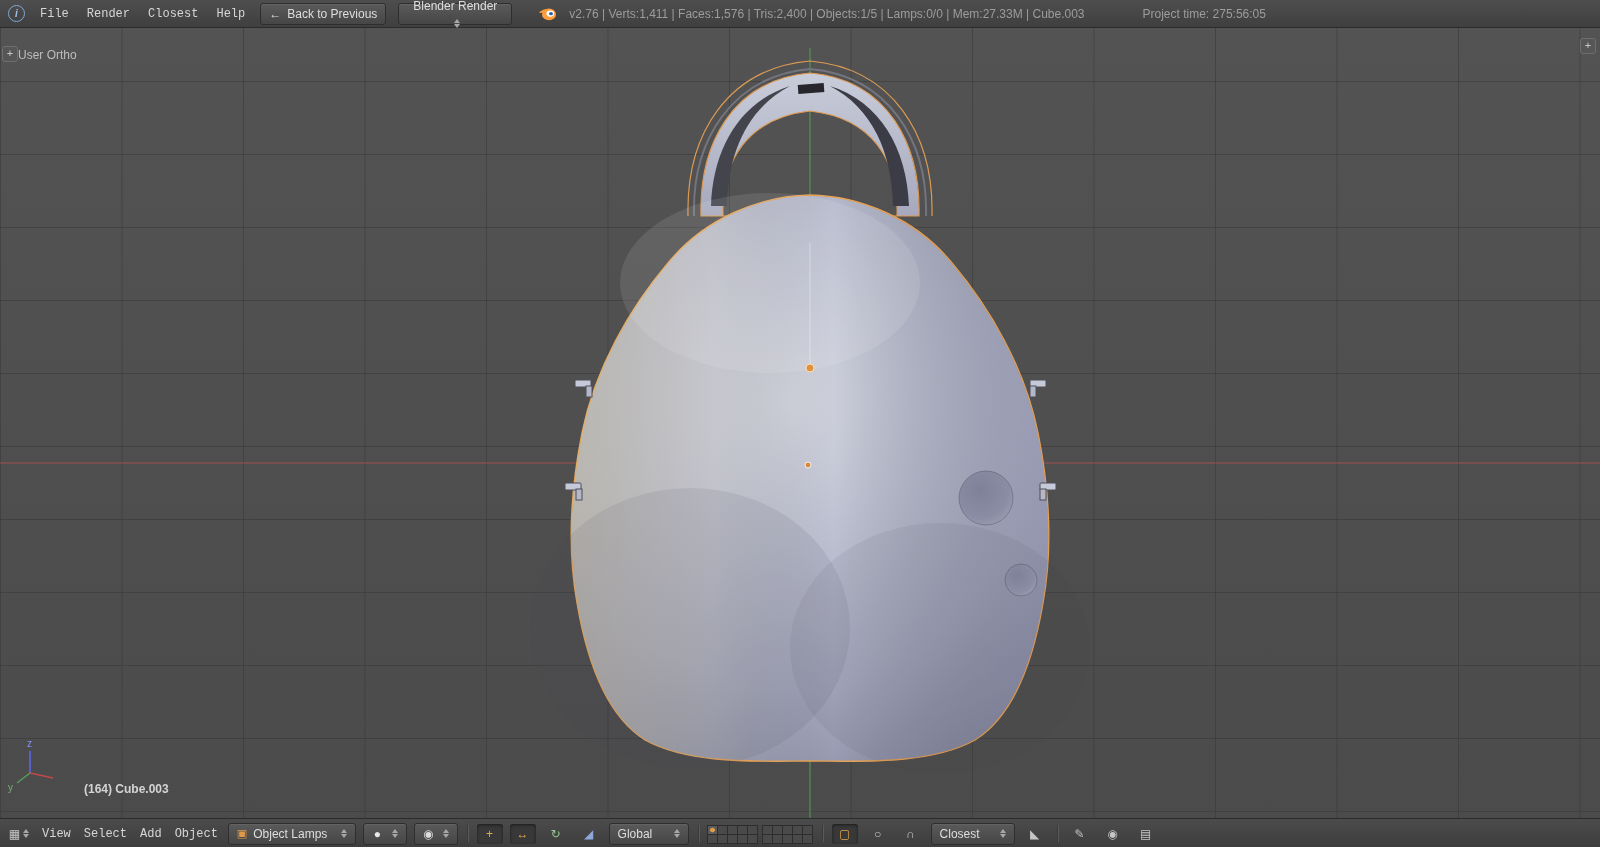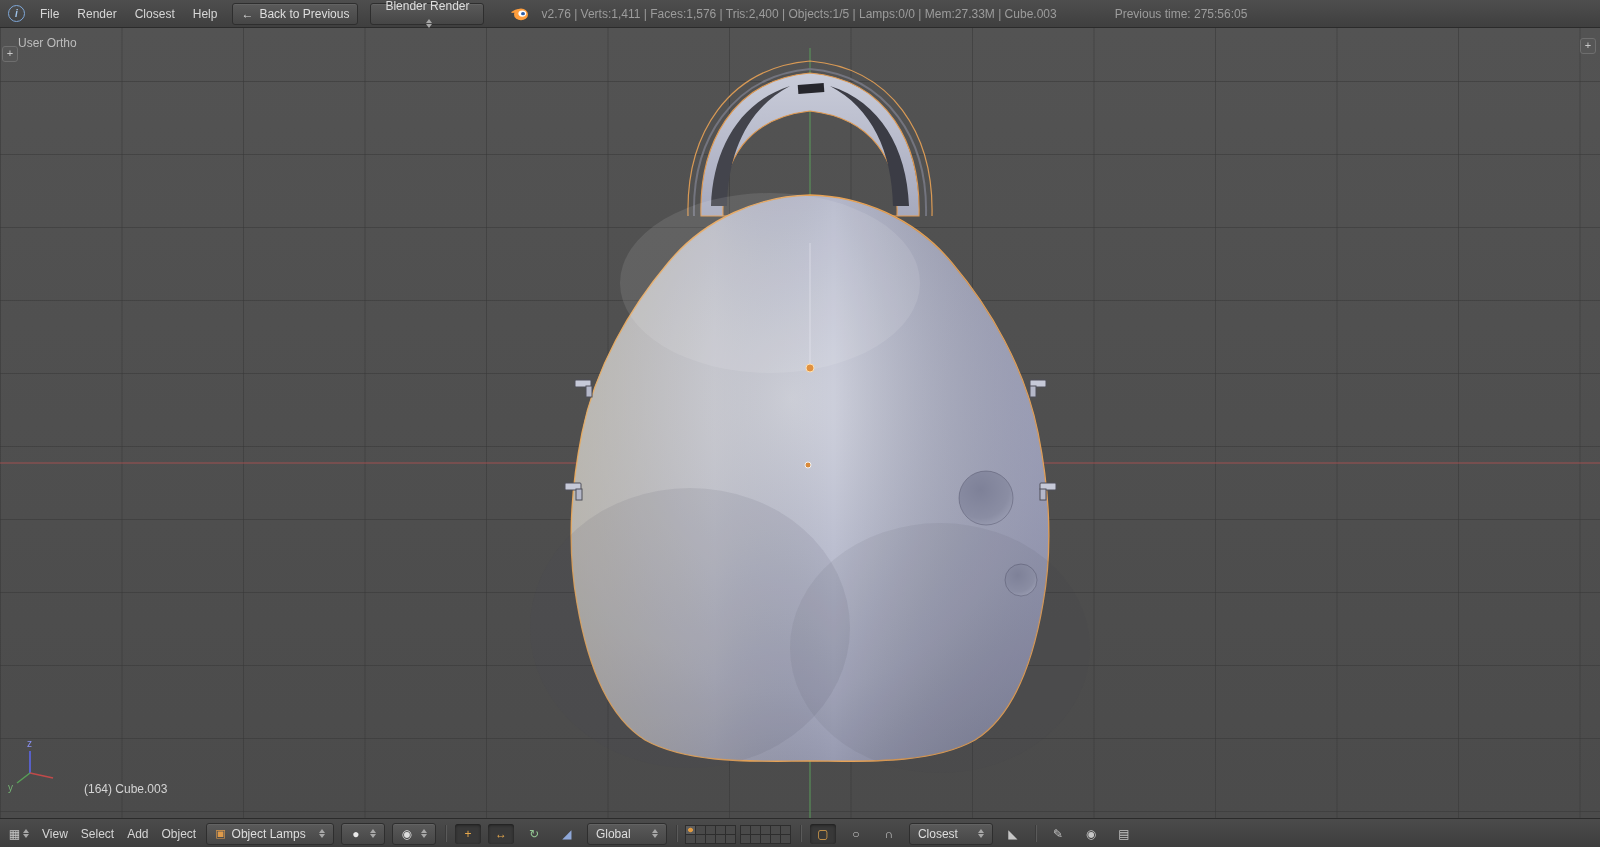--- a/index.html
+++ b/index.html
@@ -17,21 +17,21 @@
     background:linear-gradient(#4e4e4e,#3f3f3f);
     display:flex;align-items:center;gap:12px;padding:0 8px;
     position:relative;z-index:5;
   }
   .bottombar{
     height:29px;border-top:1px solid #2b2b2b;
     background:linear-gradient(#4b4b4b,#3d3d3d);
     display:flex;align-items:center;gap:7px;padding:0 6px;
     position:relative;z-index:5;
   }
-  .menu-item{color:#d6d6d6;padding:0 3px;cursor:default;}
+  .menu-item{color:#d6d6d6;padding:0 3px;cursor:default;font-family:Liberation Mono, monospace;}
   .circle-icon{
     width:15px;height:15px;border-radius:50%;
     border:1px solid #7fa8d9;color:#9fc2e8;
     display:inline-flex;align-items:center;justify-content:center;
     font-size:10px;font-style:italic;font-weight:bold;
   }
   .btn,.dd{
     background:linear-gradient(#5a5a5a,#464646);
     border:1px solid #2e2e2e;border-radius:3px;
     height:20px;display:inline-flex;align-items:center;
@@ -49,22 +49,22 @@
   .viewport{
     position:relative;height:790px;overflow:hidden;
     background-image:
       linear-gradient(to right, rgba(56,56,56,.55) 1px, transparent 1px),
       linear-gradient(to bottom, rgba(56,56,56,.55) 1px, transparent 1px),
       linear-gradient(#535353,#4b4b4b);
     background-size:121.5px 100%, 100% 73px, 100% 100%;
     background-position:0 0, 0 53px, 0 0;
   }
   .scene{position:absolute;left:0;top:0;}
-  .vp-label{position:absolute;left:18px;top:8px;color:#bdbdbd;text-align:center;}
-  .obj-label{position:absolute;left:84px;top:754px;color:#d4d4d4;}
+  .vp-label{position:absolute;left:18px;top:20px;color:#bdbdbd;text-align:center;}
+  .obj-label{position:absolute;left:84px;top:754px;color:#d4d4d4;font-weight:bold;}
   .corner-plus{
     position:absolute;width:14px;height:14px;border:1px solid #6e6e6e;border-radius:3px;
     background:rgba(90,90,90,.55);color:#c9c9c9;font-size:11px;line-height:12px;text-align:center;
   }
   .corner-plus.left{left:2px;top:18px;}
   .corner-plus.right{right:4px;top:10px;}
   
   .ibtn{
     min-width:22px;height:20px;border-radius:3px;
     display:inline-flex;align-items:center;justify-content:center;
@@ -107,21 +107,21 @@
   </span>
 
   <svg width="19" height="16" viewBox="0 0 19 16" style="margin-left:14px;">
     <path d="M1 7 C3.5 3.5 7 2.6 9.5 3.4 L7.5 6.4 Z" fill="#ff9e3d"></path>
     <ellipse cx="11" cy="8.4" rx="7" ry="5.8" fill="#ff9e3d"></ellipse>
     <ellipse cx="12.3" cy="7.6" rx="3.9" ry="3.1" fill="#ffffff"></ellipse>
     <ellipse cx="13" cy="7.7" rx="2" ry="1.6" fill="#2a5ca8"></ellipse>
   </svg>
 
   <span class="stats">v2.76 | Verts:1,411 | Faces:1,576 | Tris:2,400 | Objects:1/5 | Lamps:0/0 | Mem:27.33M | Cube.003</span>
-  <span class="ptime">Previous time: 275:56:05</span>
+  <span class="ptime">Project time: 275:56:05</span>
 </div>
 
 <div class="viewport">
 
   <svg class="scene" width="1600" height="790" viewBox="0 0 1600 790">
     <defs>
       <radialGradient id="bodyG" cx="46%" cy="36%" r="72%">
         <stop offset="0%" stop-color="#d3d5df"></stop>
         <stop offset="38%" stop-color="#bcbfd0"></stop>
         <stop offset="72%" stop-color="#a7aabf"></stop>

